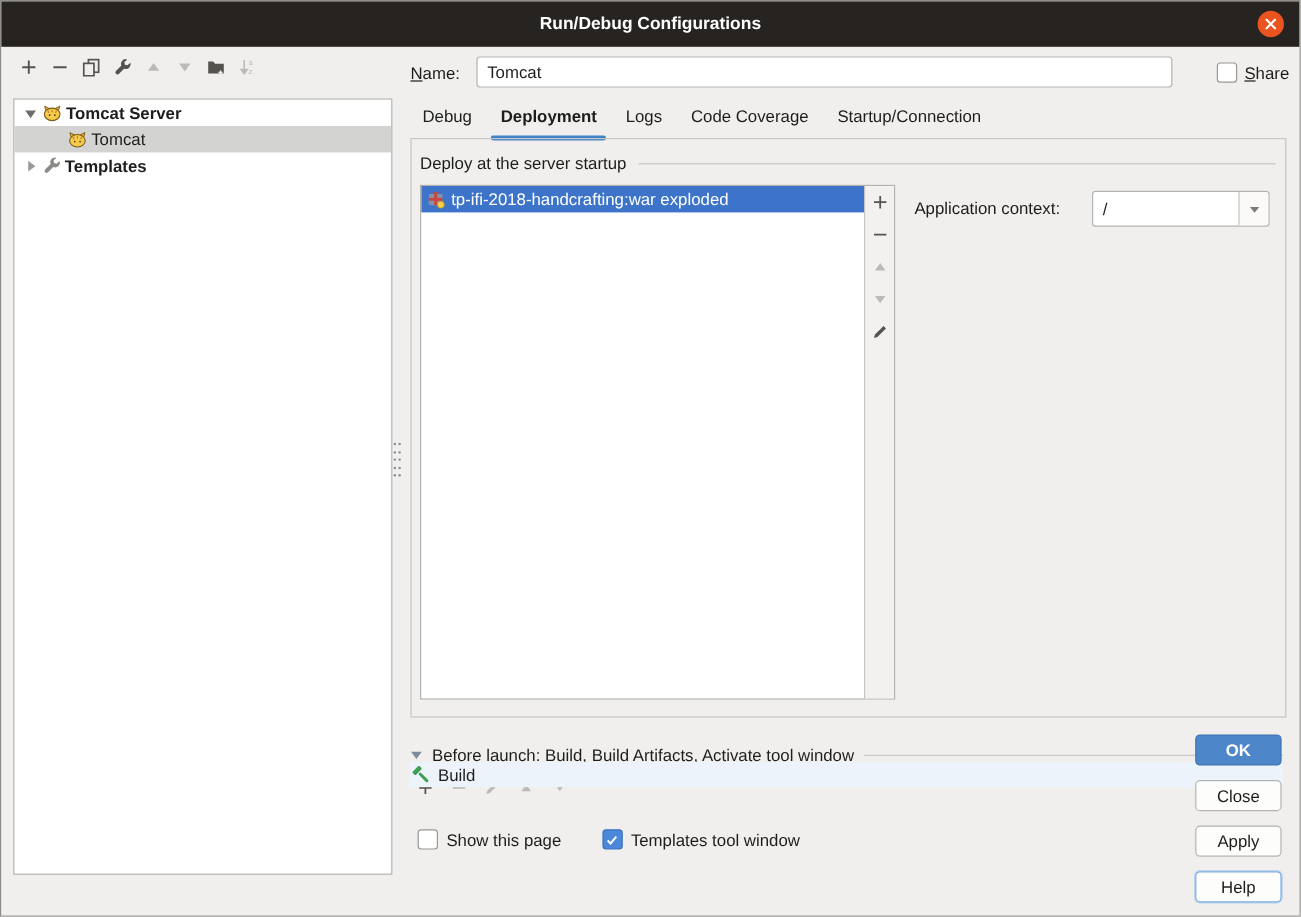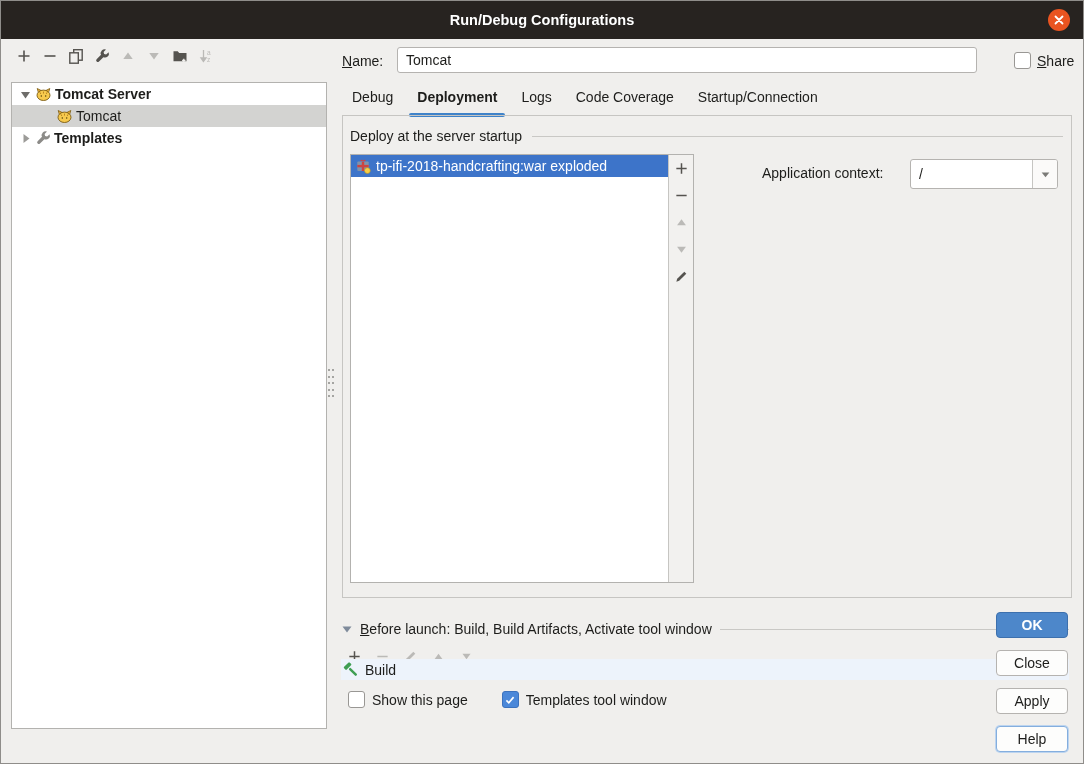--- a/index.html
+++ b/index.html
@@ -50,40 +50,40 @@
   .tab.active { font-weight:bold; }
   .tab.active::after { content:''; position:absolute; left:-8px; right:-8px; bottom:-2px; height:4px;
                        background:#4083c9; border-radius:2px; }
 
   
   .content-box { position:absolute; left:341px; top:114px; width:730px; height:483px;
                  border:1px solid #c6c5c2; }
   .section-hdr { position:absolute; left:7px; top:12px; right:8px; display:flex; align-items:center; gap:10px; }
   .section-hdr .line { flex:1; height:1px; background:#c9c8c5; }
 
-  .artifact-list { position:absolute; left:7px; top:38px; width:344px; height:429px;
+  .artifact-list { position:absolute; left:7px; top:38px; width:396px; height:429px;
                    background:#ffffff; border:1px solid #b3b2af; display:flex; }
   .artifact-rows { flex:1; overflow:hidden; }
   .artifact-row { height:22px; display:flex; align-items:center; gap:5px; padding-left:4px;
                   background:#3d74c9; color:#ffffff; cursor:default; }
   .list-toolbar { width:25px; background:#f2f1ef; border-left:1px solid #c6c5c2;
                   display:flex; flex-direction:column; align-items:center; padding-top:4px; gap:9px; }
 
   .appctx-label { position:absolute; left:419px; top:49px; }
   .combo { position:absolute; left:567px; top:43px; width:148px; height:30px; display:flex;
            border:1px solid #b5b3b0; border-radius:3px; background:#fff; overflow:hidden; }
   .combo .val { flex:1; display:flex; align-items:center; padding-left:8px; }
   .combo .btn { width:25px; background:#fbfaf9; border-left:1px solid #c6c5c2;
                 display:flex; align-items:center; justify-content:center; cursor:pointer; }
 
   
   .bl-hdr { position:absolute; left:341px; top:620px; right:14px; display:flex; align-items:center; gap:8px; }
   .bl-hdr .line { flex:1; height:1px; background:#c9c8c5; }
   .bl-toolbar { position:absolute; left:344px; top:646px; display:flex; gap:10px; }
-  .build-row { position:absolute; left:340px; top:658px; right:14px; height:21px; background:#edf3fb;
+  .build-row { position:absolute; left:340px; top:634px; right:14px; height:21px; background:#edf3fb;
                display:flex; align-items:center; gap:5px; padding-left:2px; cursor:default;text-align:center; }
   .bl-checks { position:absolute; left:347px; top:690px; display:flex; align-items:flex-start; gap:10px; }
   .bl-checks .group { display:flex; align-items:center; gap:7px; }
   .bl-checks .gap { width:14px; }
 
   
   .footer { position:absolute; right:15px; bottom:11px; display:flex; gap:12px;flex-direction:column; }
   .push-btn { min-width:72px; height:26px; border-radius:4px; background:#fdfdfc; border:1px solid #b5b3b0;
               font-family:"Liberation Sans",sans-serif; font-size:14px; color:#1d1d1b; padding:0 12px; cursor:pointer; }
   .push-btn.primary { background:#4d87ca; border-color:#3d70ad; color:#ffffff; font-weight:bold; }

